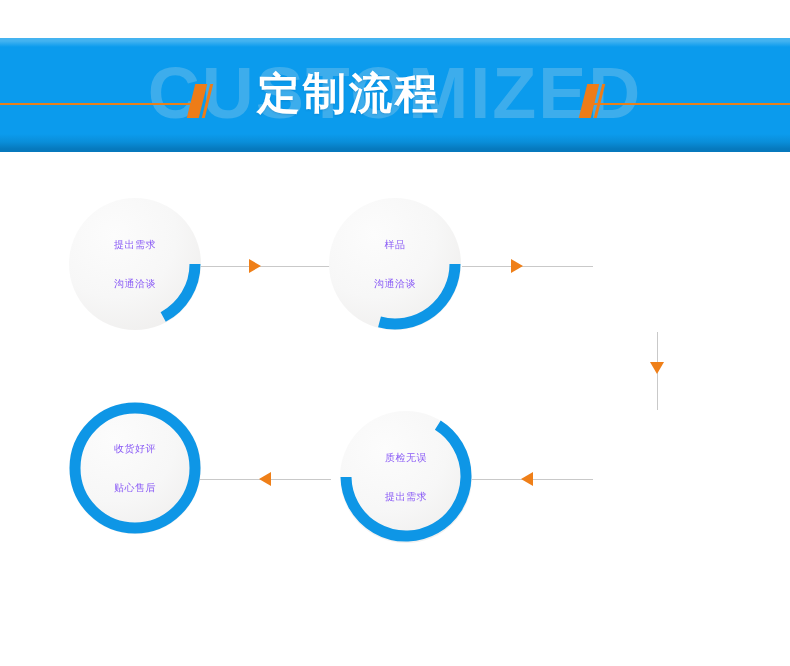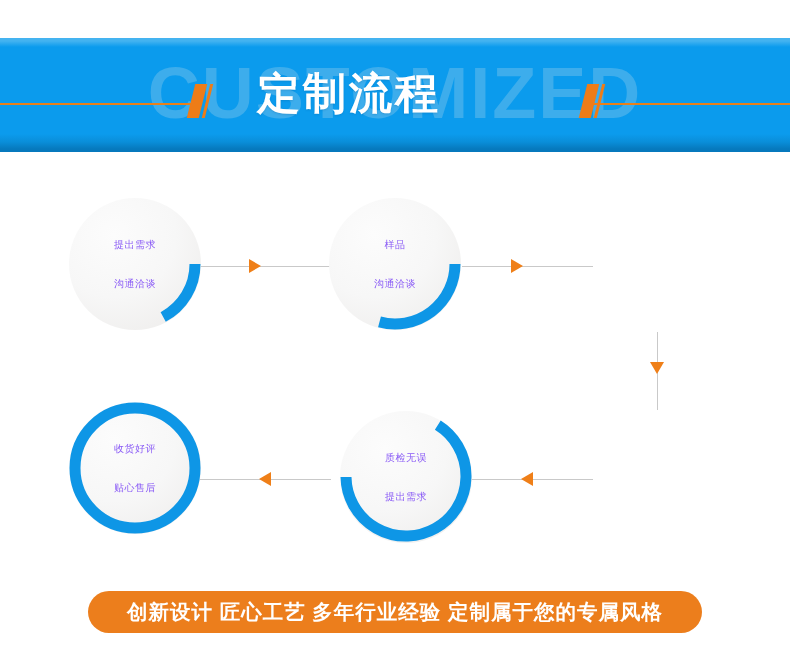--- a/index.html
+++ b/index.html
@@ -288,17 +288,14 @@
         <circle cx="66" cy="66" r="60" fill="none" stroke="#0e96e6" stroke-width="11"></circle>
       </svg>
       <div class="node-label">
         <span>收货好评</span>
         <span>贴心售后</span>
       </div>
     </div>
 
   </div>
 
-  <div class="bottom-banner">
-    <span class="bottom-banner-text">创新设计 匠心工艺 多年行业经验 定制属于您的专属风格</span>
-  </div>
 
 </div>
 
 </body></html>

